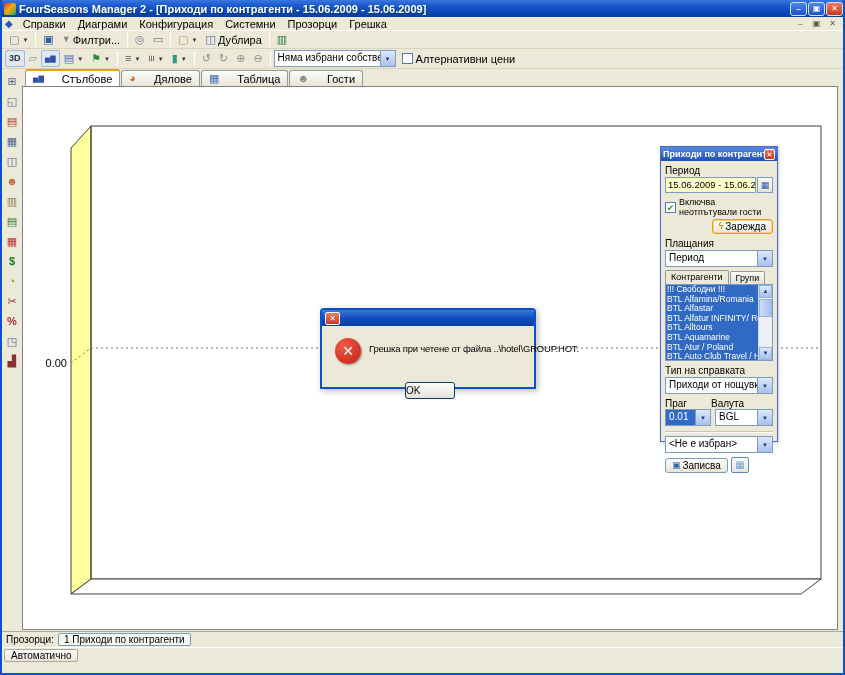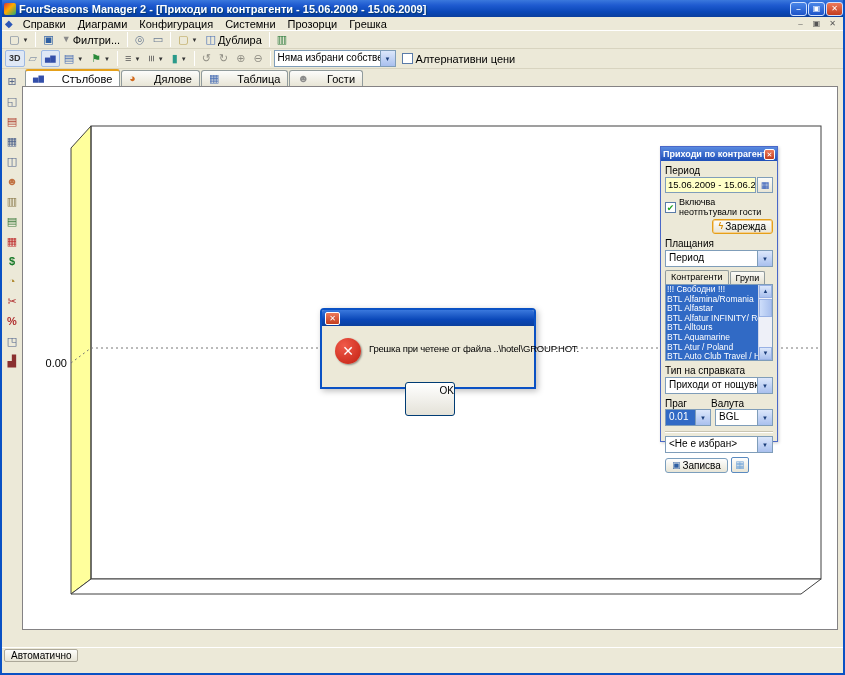--- a/index.html
+++ b/index.html
@@ -108,22 +108,22 @@
   .dlg-title{height:16px;background:linear-gradient(180deg,#3a78dd,#0a47b8 60%,#0a3f9e);color:#fff;
     font-size:11px;font-weight:bold;display:flex;align-items:center;padding:0 3px;border-radius:2px 2px 0 0;}
   .dlg-title .tt{flex:1;}
   .dlg-close{width:15px;height:13px;border:1px solid #fff;border-radius:2px;
     background:linear-gradient(180deg,#ee7a5a,#c33d1f);color:#fff;font-size:8px;line-height:11px;text-align:center;}
   .dlg-body{position:relative;height:61px;}
   .err-ico{position:absolute;left:13px;top:12px;width:26px;height:26px;border-radius:50%;
     background:radial-gradient(circle at 35% 30%,#f05a4a,#c21f10);color:#fff;font-size:14px;font-weight:bold;
     line-height:26px;text-align:center;box-shadow:1px 1px 2px #0006;}
   .dlg-msg{position:absolute;left:47px;top:17px;right:4px;font-size:9.5px;letter-spacing:-.2px;white-space:nowrap;}
-  .dlg-ok{position:absolute;left:83px;top:56px;width:50px;height:34px;border:1px solid #003c74;border-radius:3px;
-    background:linear-gradient(180deg,#fff,#e4e2d8);font-size:10px;text-align:right;line-height:15px;}
+  .dlg-ok{position:absolute;left:83px;top:56px;width:50px;height:17px;border:1px solid #003c74;border-radius:3px;
+    background:linear-gradient(180deg,#fff,#e4e2d8);font-size:10px;text-align:left;line-height:15px;}
   
   .windows-row{position:absolute;left:0;top:631px;right:0;height:16px;background:#ece9d8;
     border-top:1px solid #aca899;display:flex;align-items:center;gap:4px;padding:0 4px;font-size:10px;}
   .win-btn{border:1px solid #7b9ebd;border-radius:2px;background:#f8f7f2;padding:0 5px;height:13px;
     line-height:12px;font-size:10px;}
   .auto-row{position:absolute;left:0;top:647px;right:0;height:15px;background:#ece9d8;
     border-top:1px solid #fff;display:flex;align-items:center;padding:0 2px;}
   .auto-btn{border:1px solid #aca899;border-radius:2px;background:linear-gradient(180deg,#fdfdfb,#e8e5d6);
     padding:0 6px;height:13px;line-height:12px;font-size:10px;}
   .statusbar{position:absolute;left:0;top:680px;right:0;height:13px;background:#ece9d8;
@@ -390,20 +390,24 @@
               <span class="icn sm" style="color:#2e5fa3">▣</span>
               <span>Записва</span>
             </span>
             <span class="sq-btn2">▦</span>
           </div>
         </div>
       </div>
     </div>
   </div>
 
+  <div class="windows-row">
+    <span>Прозорци:</span>
+    <span class="win-btn">1 Приходи по контрагенти</span>
+  </div>
 
   <div class="auto-row">
     <span class="auto-btn">Автоматично</span>
   </div>
 
   <div class="statusbar">
     <span class="status-text">Зареждане на данните</span>
     <span class="progress"></span>
   </div>
 

